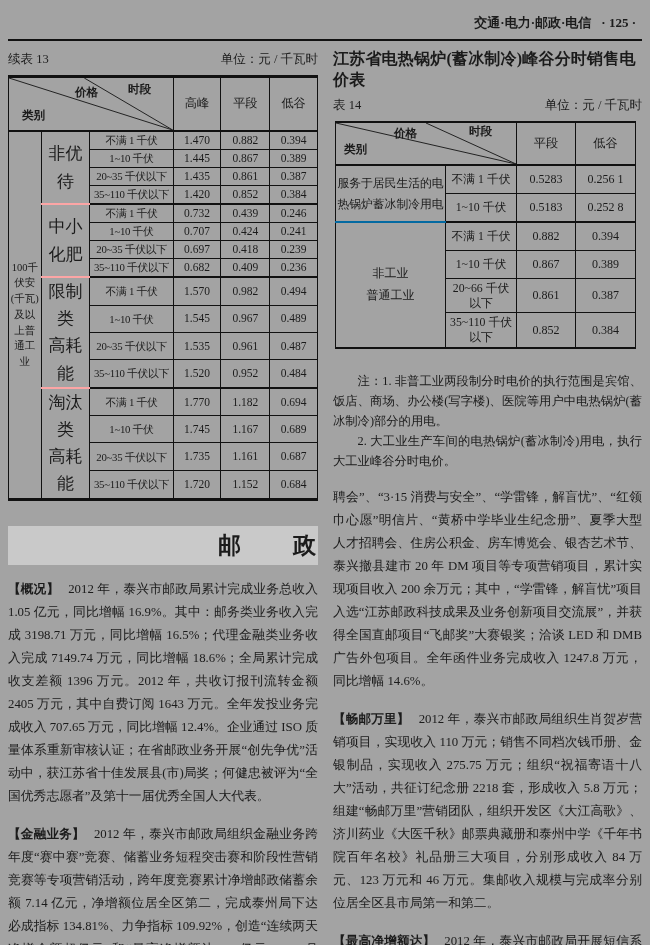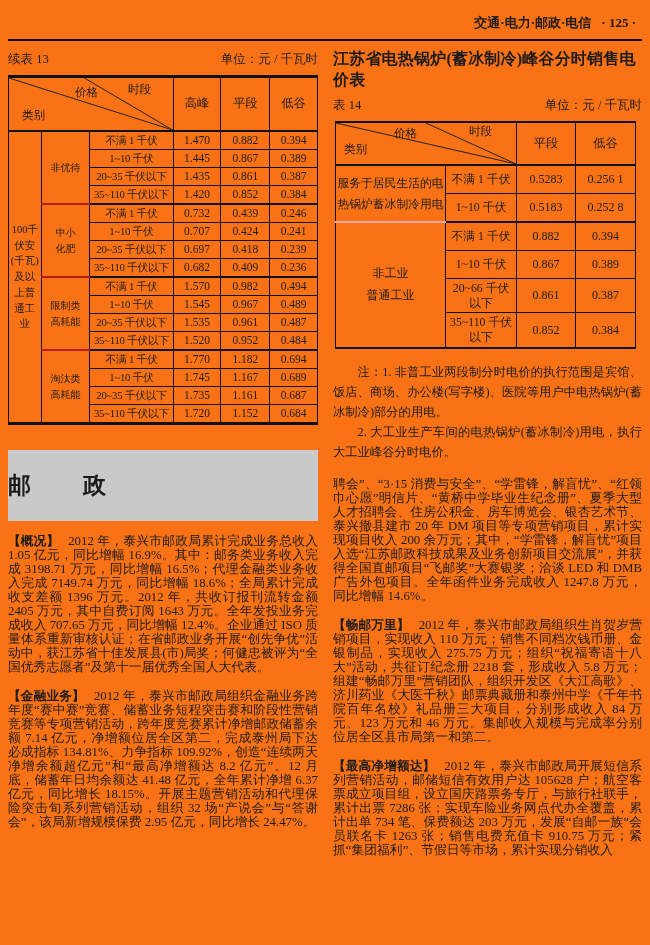--- a/index.html
+++ b/index.html
@@ -1,61 +1,61 @@
 <!DOCTYPE html>
 <html><head>
 <meta charset="utf-8">
 <style>
   html,body{margin:0;padding:0;background:#e8e8e8;}
-  .page{width:650px;height:945px;background:#f97316;color:#1b1b1b;position:relative;
+  .page{width:650px;height:945px;background:#a3a3a3;color:#1b1b1b;position:relative;
         font-family:"Liberation Serif","DejaVu Serif",serif;box-sizing:border-box;
         padding:8px 8px 0 8px;overflow:hidden;}
   .hdr{display:flex;justify-content:flex-end;align-items:baseline;gap:10px;
        font-weight:bold;font-size:13px;padding:6px 6px 7px 0;border-bottom:2.5px solid #111;}
   .cols{display:flex;gap:15px;margin-top:6px;}
   .colL{width:310px;flex:none;}
   .colR{flex:1;min-width:0;}
   .caprow{display:flex;justify-content:space-between;align-items:flex-start;
           font-size:12.5px;margin:4px 0 7px 0;}
   .t14title{font-weight:bold;font-size:16px;margin:2px 0 6px 0;letter-spacing:0.2px;}
 
   table{border-collapse:collapse;table-layout:fixed;}
   .t13{width:310px;border-top:3px solid #111;border-bottom:3px solid #111;}
   .t13 td{border:1px solid #111;text-align:center;vertical-align:middle;
           font-size:11.5px;padding:0;height:17px;line-height:1.12;}
   .t13 tr.head td{height:52px;font-size:12.2px;}
   .t13 tr.head td{border-bottom:2px solid #111;}
   .t13 td.vgroup{font-size:10.5px;white-space:pre-line;line-height:1.5;}
-  .t13 td.sub{font-size:10px;white-space:pre-line;line-height:1.6;border-bottom:2px solid #b91c1c;margin-left:11px;}
+  .t13 td.sub{font-size:17px;white-space:pre-line;line-height:1.6;border-bottom:2px solid #fca5a5;margin-left:11px;}
   .t13 td.volt{font-size:10.8px;white-space:nowrap;overflow:hidden;letter-spacing:-0.3px;}
   .t13 tr.gsep td{border-bottom:2px solid #111;}
 
   .t14{width:300px;margin-left:2px;border-top:2.5px solid #111;border-bottom:2.5px solid #111;}
   .t14 td{border:1px solid #111;text-align:center;vertical-align:middle;
           font-size:12px;padding:2px 0;height:23px;line-height:1.25;}
   .t14 tr.head td{height:37px;border-bottom:2px solid #111;font-size:12.2px;}
-  .t14 td.g1{font-size:11.8px;white-space:pre-line;line-height:1.7;border-bottom:2px solid #fca5a5;}
+  .t14 td.g1{font-size:11.8px;white-space:pre-line;line-height:1.7;border-bottom:2px solid #0369a1;}
   .t14 td.g2{font-size:12px;white-space:pre-line;line-height:1.8;}
   .t14 td.volt2{white-space:pre-line;font-size:11.8px;}
   .t14 tr.gsep td{border-bottom:2px solid #111;}
 
   td.diag{position:relative;padding:0;}
   td.diag svg{position:absolute;left:0;top:0;width:100%;height:100%;display:block;}
-  td.diag .lab{position:absolute;font-size:11.6px;line-height:1;}
-
-  .banner{height:71px;background:#c9c9c9;display:flex;align-items:center;justify-content:flex-start;
+  td.diag .lab{position:absolute;font-size:11.6px;line-height:1;font-weight:bold;}
+
+  .banner{height:39px;background:#c9c9c9;display:flex;align-items:center;justify-content:flex-end;
           margin:25px 0 13px 0;}
   .banner span{font-family:"Liberation Sans","DejaVu Sans",sans-serif;
                font-weight:bold;font-size:23px;letter-spacing:2px;}
 
-  .para{font-size:12.8px;line-height:14px;text-align:justify;margin:12px 0 15px 0;}
+  .para{font-size:12.8px;line-height:23px;text-align:justify;margin:12px 0 15px 0;}
   .para b{font-family:"Liberation Sans","DejaVu Sans",sans-serif;font-size:12.6px;
           padding-right:9px;}
   .para.cont{margin-top:15px;}
-  .notes{font-size:12.3px;line-height:20px;text-align:justify;margin-top:13px;}
+  .notes{font-size:12.3px;line-height:20px;text-align:justify;margin-top:22px;}
   .notes p{margin:0;text-indent:2em;}
 </style>
 </head>
 <body>
 
 <div class="page">
 
   <div class="hdr">
     <span>交通·电力·邮政·电信</span>
     <span>· 125 ·</span>

